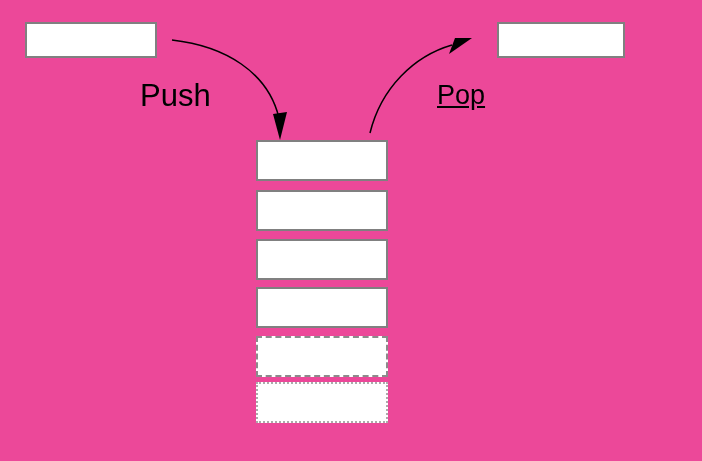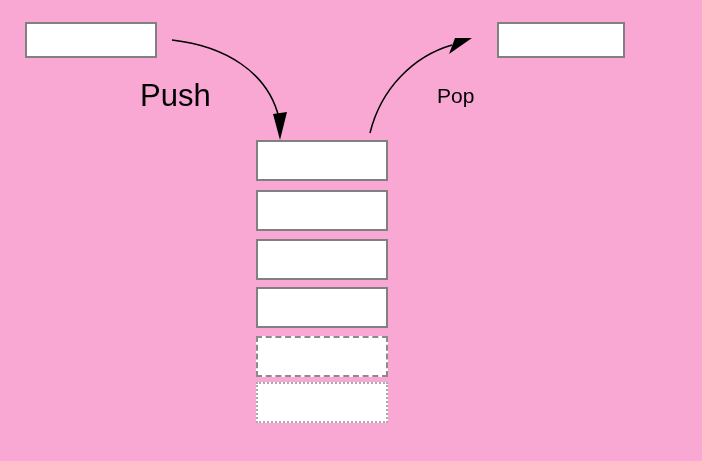--- a/index.html
+++ b/index.html
@@ -47,21 +47,21 @@
     left: 0;
     top: 0;
     width: 702px;
     height: 461px;
     pointer-events: none;
   }
 </style>
 </head>
 <body>
 
-<div id="canvas" style="width: 702px; height: 461px; background: #f9a8d4;">
+<div id="canvas" style="width: 702px; height: 461px; background: #ec4899;">
 
   <div class="box box-solid" id="source-element" style="left: 25px; top: 22px; width: 132px; height: 36px; border-color: rgb(128, 128, 128); border-style: solid;"></div>
 
   <div class="box box-solid" id="popped-element" style="left: 497px; top: 22px; width: 128px; height: 36px; border-color: rgb(128, 128, 128); border-style: solid;"></div>
 
   <div class="box box-solid" id="stack-cell-0" style="left: 256px; top: 140px; width: 132px; height: 41px; border-color: rgb(128, 128, 128); border-style: solid;"></div>
   <div class="box box-solid" id="stack-cell-1" style="left: 256px; top: 190px; width: 132px; height: 41px; border-color: rgb(128, 128, 128); border-style: solid;"></div>
   <div class="box box-solid" id="stack-cell-2" style="left: 256px; top: 239px; width: 132px; height: 41px; border-color: rgb(128, 128, 128); border-style: solid;"></div>
   <div class="box box-solid" id="stack-cell-3" style="left: 256px; top: 287px; width: 132px; height: 41px; border-color: rgb(128, 128, 128); border-style: solid;"></div>
   <div class="box box-dashed" id="stack-cell-4" style="left: 256px; top: 336px; width: 132px; height: 41px; border-color: rgb(139, 139, 139); border-style: dashed;"></div>
@@ -72,15 +72,15 @@
       <path id="push-arrow-path" fill="none" stroke="#000000" stroke-width="1.5" d="M 172 40 C 225 46, 268 72, 279 118"></path>
       <polygon id="push-arrow-head" fill="#000000" stroke="none" points="273,114 287,112 280,140"></polygon>
     </g>
     <g>
       <path id="pop-arrow-path" fill="none" stroke="#000000" stroke-width="1.5" d="M 370 133 C 381 88, 414 56, 452 45"></path>
       <polygon id="pop-arrow-head" fill="#000000" stroke="none" points="449,54 455,38 472,38"></polygon>
     </g>
   </svg>
 
   <div class="label" id="push-label" style="left: 140px; top: 80px; font-size: 31px; color: rgb(0, 0, 0);">Push</div>
-  <div class="label" id="pop-label" style="left: 437px; top: 80px; font-size: 21px; color: rgb(0, 0, 0);">Pop</div>
+  <div class="label" id="pop-label" style="left: 437px; top: 80px; font-size: 27px; color: rgb(0, 0, 0); text-decoration: underline;">Pop</div>
 
 </div>
 
 </body></html>

